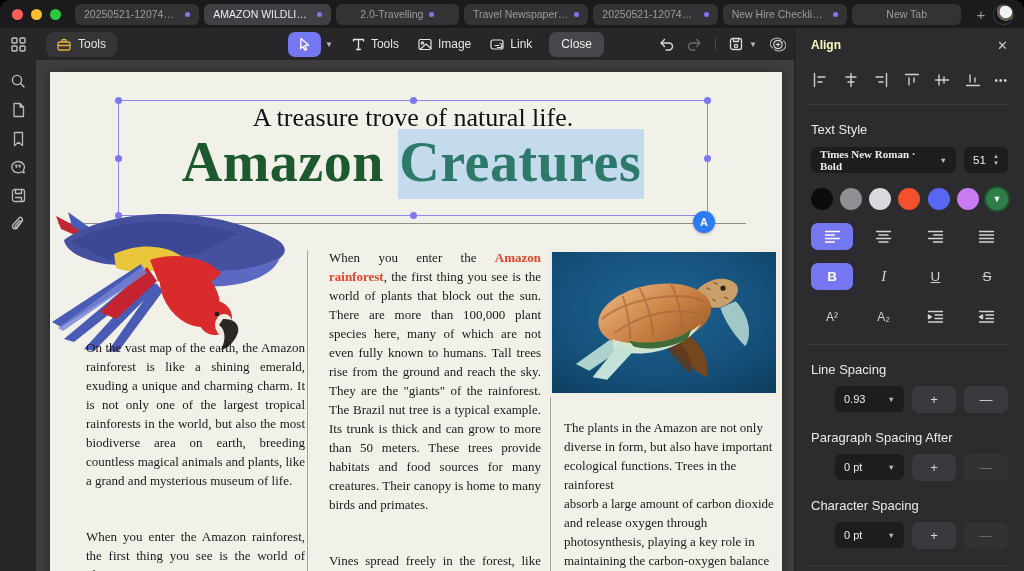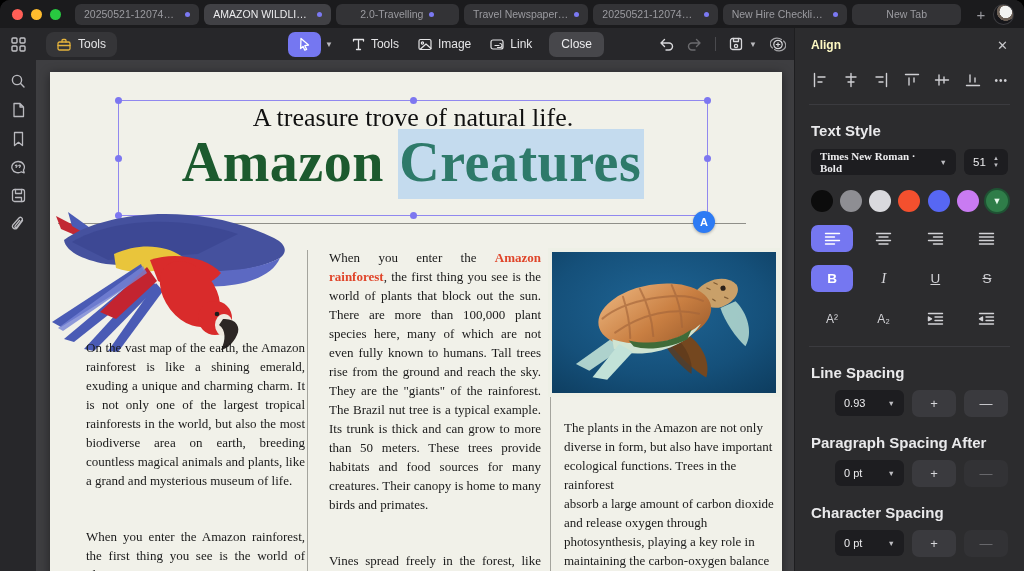--- a/index.html
+++ b/index.html
@@ -59,21 +59,21 @@
   .col3 { text-align:left; }
   .col3 p + p { margin-top:0; }
   .red-b { color:#e0452a; font-weight:bold; }
   .parrot { position:absolute; left:-2px; top:130px; width:252px; height:152px; }
   .turtle-wrap { position:absolute; left:502px; top:180px; width:224px; height:141px; outline:4px solid #eef0e6; }
 
   
   .panel-head { height:34px; display:flex; align-items:center; justify-content:space-between; }
   .panel-title { font-size:12px; font-weight:bold; color:#fef9c3; }
   .panel-x { color:#c9c9cc; font-size:13px; }
-  .sec-label { font-size:15px; font-weight:bold; color:#e9e9eb; }
+  .sec-label { font-size:13px; font-weight:normal; color:#e9e9eb; }
   .align-row { display:flex; justify-content:space-between; align-items:center; margin:9px 0 15px; color:#cfcfd3; }
   .hdiv { height:1px; background:#3b3b3f; margin:0 -2px; }
   .font-row { display:flex; gap:8px; margin-top:10px; }
   .dd { background:#1d1d20; border-radius:6px; height:26px; display:flex; align-items:center; padding:0 9px; color:#ececee; }
   .font-dd { flex:1; font-family:"Liberation Serif", serif; font-weight:bold; font-size:11px; }
   .size-box { width:44px; justify-content:space-between; font-size:11.5px; }
   .stepper { display:flex; flex-direction:column; line-height:5px; font-size:6px; color:#bdbdc1; gap:2px; }
   .dd-caret { font-size:7.5px; color:#bdbdc1; }
   .swatch-row { display:flex; justify-content:space-between; margin-top:15px; }
   .swatch { width:22px; height:22px; border-radius:50%; }

